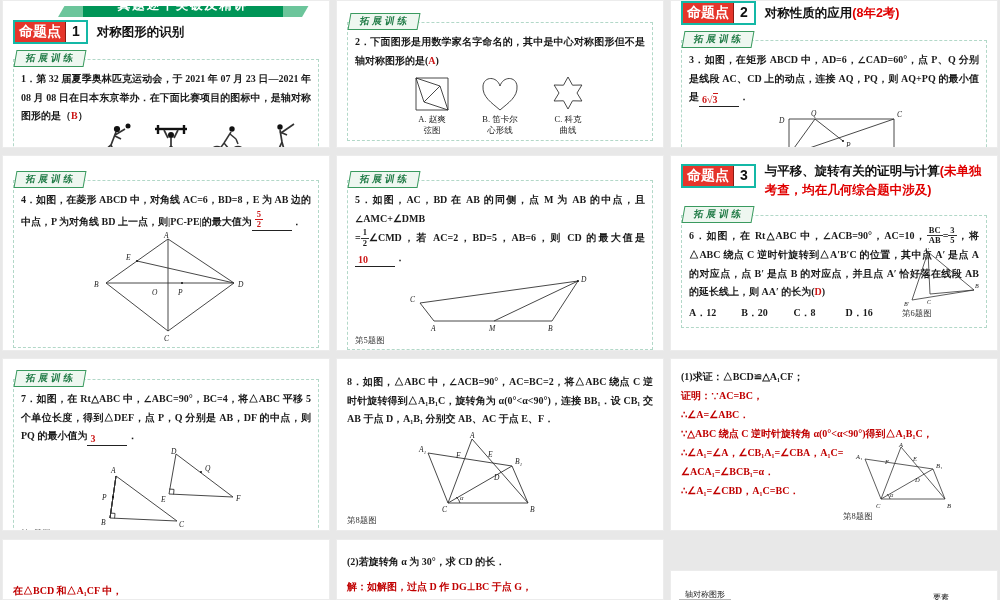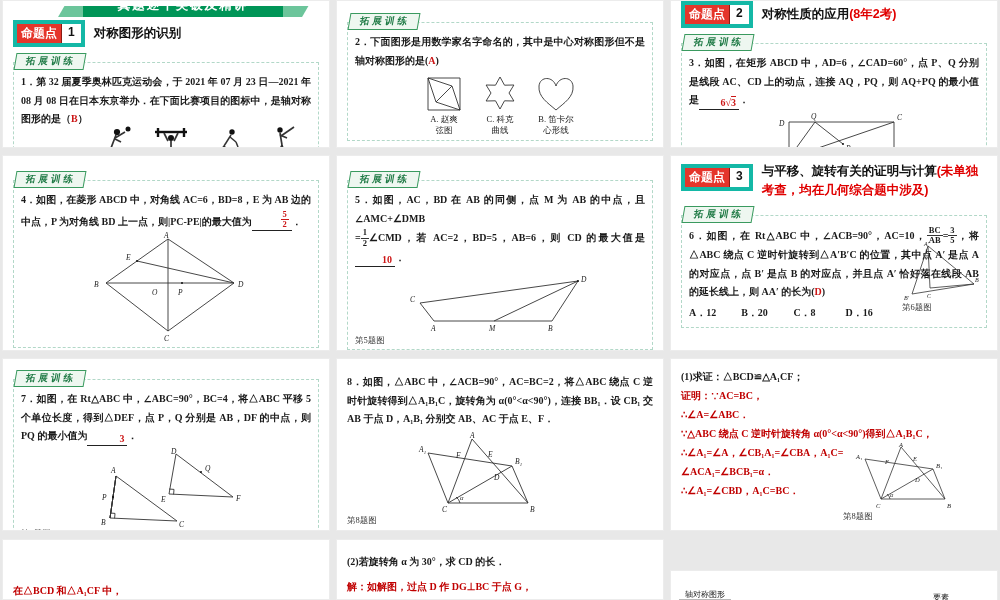--- a/index.html
+++ b/index.html
@@ -26,44 +26,44 @@
   .banner{position:relative;height:11px;overflow:hidden;margin:0 0 3px 0;}
   .rib{position:absolute;left:70px;top:-13px;width:200px;height:24px;background:#009557;
        color:#fff;font-family:"Liberation Sans",sans-serif;font-weight:700;font-size:12.5px;
        text-align:center;line-height:24px;letter-spacing:2px;}
   .wing{position:absolute;top:-13px;width:30px;height:24px;background:#6cc59b;transform:skewX(-30deg);}
   .wl{left:52px;} .wr{left:266px;}
 
   .head{display:flex;align-items:center;gap:9px;font-family:"Liberation Sans",sans-serif;
         font-weight:700;font-size:12.5px;color:#111;margin:1px 0 3px 0;}
   .head .note{color:#e00000;text-align:center;}
-  .pointbadge{display:inline-flex;flex:none;font-size:12px;font-weight:700;border:4px solid #14b8a6;
+  .pointbadge{display:inline-flex;flex:none;font-size:14px;font-weight:700;border:2px solid #14b8a6;
               font-family:"Liberation Sans",sans-serif;}
   .pointbadge .p1{background:#e5352b;color:#fff;padding:1px 4px;}
   .pointbadge .p2{background:#fff;color:#111;padding:1px 6px;border-left:1px solid #8b1a12;}
   .train{display:inline-block;transform:skewX(-10deg);background:#eef7f0;border:1px solid #3a9a5f;
          color:#1f7a45;font-family:"Liberation Sans",sans-serif;font-weight:700;font-size:9.5px;
          letter-spacing:3px;padding:1px 8px 1px 10px;position:relative;z-index:2;margin-left:2px;}
   .dashbox{border:1px dashed #b2d8c8;margin-top:-8px;padding:10px 7px 4px 7px;position:relative;}
 
   .qtext{font-size:10px;line-height:1.85;font-weight:600;text-align:justify;}
   .ans{color:#cc1616;font-weight:700;}
-  .blank{display:inline-block;min-width:34px;text-align:right;border-bottom:1px solid #222;
+  .blank{display:inline-block;min-width:34px;text-align:left;border-bottom:1px solid #222;
          color:#cc1616;font-weight:700;vertical-align:bottom;line-height:1.2;padding:0 3px;}
   .caption{font-size:8.5px;text-align:left;color:#333;line-height:1.2;}
   .frac{display:inline-flex;flex-direction:column;align-items:center;vertical-align:middle;
         font-size:8.5px;line-height:1.15;font-weight:700;}
   .frac .num{border-bottom:1px solid #333;padding:0 2px;}
   .frac.redf .num{border-bottom-color:#cc1616;}
   .rad{border-top:1px solid #cc1616;}
   .redline{color:#c00000;font-weight:700;font-size:10px;line-height:1.9;}
   .blackline{font-weight:700;font-size:10px;line-height:1.9;}
   .iconrow{display:flex;gap:16px;justify-content:flex-end;margin:-4px 8px 0 0;}
   .icol{display:flex;flex-direction:column;align-items:center;}
-  .figrow{display:flex;gap:14px;justify-content:center;margin-top:4px;}
+  .figrow{display:flex;gap:26px;justify-content:center;margin-top:4px;}
   .figcol{display:flex;flex-direction:column;align-items:center;}
   .figcol .cap2{font-size:8.5px;color:#222;text-align:center;line-height:1.3;}
   .figcenter{text-align:center;}
   .opts{display:grid;grid-template-columns:1fr 1fr 1fr 1fr;width:72%;font-size:10px;font-weight:700;
         line-height:2.1;}
   svg{display:block;}
 </style>
 </head>
 <body>
 
@@ -161,34 +161,34 @@
                 <line x1="13" y1="28" x2="29" y2="12" stroke="#333" stroke-width="0.9"></line>
                 <path d="M5,4 H37 V36 H5 Z" fill="none" stroke="#333" stroke-width="0.9"></path>
               </svg>
             <div class="cap2">
                 <div>A. 赵爽</div>
                 <div>弦图</div>
               </div>
             </div>
           <div class="figcol">
               <svg viewBox="0 0 42 40" width="42" height="40">
+                <path d="M21,12 C18,2 5,2 4,12 C3,23 13,29 21,36 C29,29 39,23 38,12 C37,2 24,2 21,12 Z" fill="none" stroke="#333" stroke-width="0.9"></path>
+              </svg>
+            <div class="cap2">
+                <div>B. 笛卡尔</div>
+                <div>心形线</div>
+              </div>
+            </div>
+          <div class="figcol">
+              <svg viewBox="0 0 42 40" width="42" height="40">
                 <path d="M21,3 L25.5,11.2 L34.9,11 L30,19 L34.9,27 L25.5,26.8 L21,35 L16.5,26.8 L7.1,27 L12,19 L7.1,11 L16.5,11.2 Z" fill="none" stroke="#333" stroke-width="0.9"></path>
               </svg>
             <div class="cap2">
                 <div>C. 科克</div>
                 <div>曲线</div>
-              </div>
-            </div>
-          <div class="figcol">
-              <svg viewBox="0 0 42 40" width="42" height="40">
-                <path d="M21,12 C18,2 5,2 4,12 C3,23 13,29 21,36 C29,29 39,23 38,12 C37,2 24,2 21,12 Z" fill="none" stroke="#333" stroke-width="0.9"></path>
-              </svg>
-            <div class="cap2">
-                <div>B. 笛卡尔</div>
-                <div>心形线</div>
               </div>
             </div>
         </div>
       </div>
     </div>
   </div>
 
   <div class="slide s3">
     <div class="pad">
       <div class="head" style="margin-top:-5px;">
@@ -302,21 +302,21 @@
             </span><span>=</span><span class="frac">
               <span class="num">3</span>
               <span>5</span>
             </span><span>，将△ABC 绕点 C 逆时针旋转到△A′B′C 的位置，其中点 A′ 是点 A 的对应点，点 B′ 是点 B 的对应点，并且点 A′ 恰好落在线段 AB 的延长线上，则 AA′ 的长为(</span><span class="ans">D</span><span>)</span></div>
         <div class="opts">
           <span>A．12</span>
           <span>B．20</span>
           <span>C．8</span>
           <span>D．16</span>
         </div>
-        <div style="position:absolute;right:6px;bottom:14px;text-align:center;">
+        <div style="position:absolute;right:6px;bottom:8px;text-align:center;">
           <svg viewBox="0 0 78 62" width="78" height="62">
               <line x1="26" y1="6" x2="10" y2="54" stroke="#333" stroke-width="0.8"></line>
               <line x1="10" y1="54" x2="72" y2="44" stroke="#333" stroke-width="0.8"></line>
               <line x1="26" y1="6" x2="72" y2="44" stroke="#333" stroke-width="0.8"></line>
               <line x1="26" y1="6" x2="28" y2="48" stroke="#333" stroke-width="0.8"></line>
               <line x1="28" y1="48" x2="72" y2="44" stroke="#333" stroke-width="0.8"></line>
               <text x="22" y="6" font-size="6" fill="#222" font-style="italic" font-family="&quot;Liberation Serif&quot;,serif" text-anchor="start">A′</text>
               <text x="2" y="60" font-size="6" fill="#222" font-style="italic" font-family="&quot;Liberation Serif&quot;,serif" text-anchor="start">B′</text>
               <text x="25" y="58" font-size="6" fill="#222" font-style="italic" font-family="&quot;Liberation Serif&quot;,serif" text-anchor="start">C</text>
               <text x="73" y="42" font-size="6" fill="#222" font-style="italic" font-family="&quot;Liberation Serif&quot;,serif" text-anchor="start">B</text>

